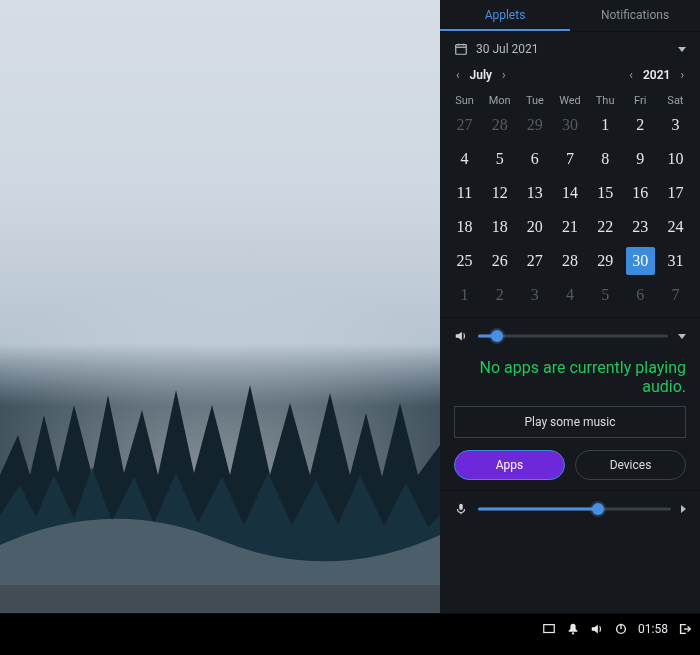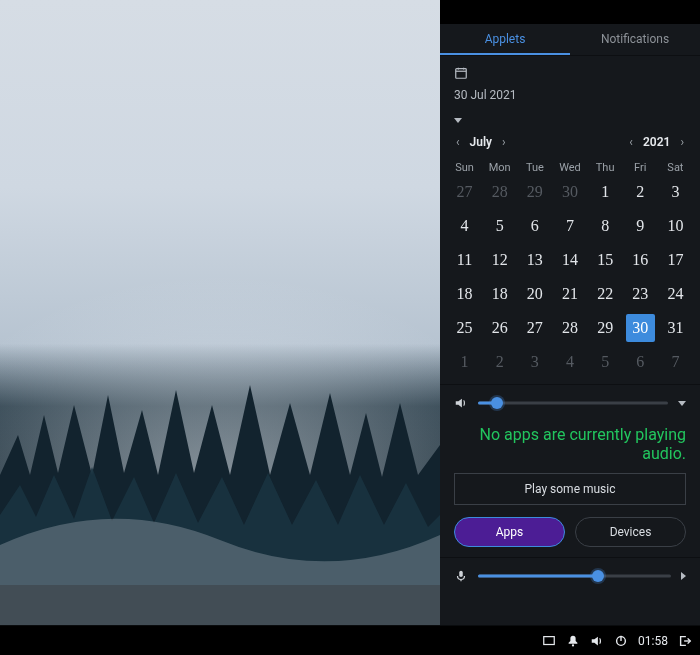--- a/index.html
+++ b/index.html
@@ -15,32 +15,31 @@
       
       linear-gradient(180deg, #d6dde5 0%, #cfd8e2 30%, #b7c4d1 55%, #94a8b8 75%, #4a6074 100%);
   }
   .trees {
     position: absolute; left: 0; right: 0; bottom: 0; height: 340px; pointer-events: none;
   }
   .trees svg { width: 100%; height: 100%; display: block; }
   .panel {
     position: absolute; left: 440px; top: 0; width: 260px; height: 625px;
     background: #15181c; color: #cfd3d8; font-size: 12px;
-    display: flex; flex-direction: column; margin-top: 24px;
+    display: flex; flex-direction: column;
   }
   .tabs { display: flex; height: 32px; border-bottom: 1px solid #0d0f12; }
   .tab {
     flex: 1; display: flex; align-items: center; justify-content: center;
     font-size: 12px; color: #8c9197; cursor: pointer; border-bottom: 2px solid transparent;
   }
   .tab.active { color: #4a90e2; border-bottom-color: #4a90e2; }
   .date-row {
-    display: flex; gap: 8px; padding: 10px 14px 6px 14px;
+    display: flex; align-items: center; gap: 8px; padding: 10px 14px 6px 14px;
     color: #b6bbc2;
-    flex-direction: column;
   }
   .date-row .spacer { flex: 1; }
   .ico { width: 14px; height: 14px; display: inline-block; }
   .cal { padding: 0 10px 8px 10px; border-bottom: 1px solid #0d0f12; }
   .cal-head { display: flex; align-items: center; justify-content: space-between; padding: 4px 2px 6px 2px; }
   .cal-left, .cal-right { display: flex; align-items: center; gap: 6px; }
   .cal-head .nav { color: #9aa0a7; padding: 2px 4px; cursor: pointer; }
   .cal-head .label { font-weight: 600; color: #e6e9ed; font-size: 12px; }
   .cal-grid { display: grid; grid-template-columns: repeat(7, 1fr); text-align: center; gap: 6px; }
   .cal-dow { font-size: 11px; color: #9aa0a7; padding: 4px 0; }
@@ -54,25 +53,25 @@
   .fill { position: absolute; left: 0; top: 50%; height: 3px; background: #4a90e2; border-radius: 2px; transform: translateY(-50%); }
   .thumb { position: absolute; top: 50%; width: 12px; height: 12px; background: #4a90e2; border-radius: 50%; transform: translate(-50%, -50%); box-shadow: 0 0 0 2px rgba(74,144,226,0.25); }
   .audio-msg { text-align: right; color: #22c55e; font-size: 16px; padding: 14px 0 10px; }
   .btn {
     display: inline-flex; align-items: center; justify-content: center;
     border-radius: 18px; font-size: 12px; cursor: pointer;
     border: 1px solid #3a3f46; color: #d9dde2; background: transparent; height: 30px;
   }
   .btn.wide { width: 100%; height: 32px; border-radius: 0; }
   .btn.pill { flex: 1; }
-  .btn.primary { background: #4c1d95; color: #fff; border-color: #3d8bdd; text-align: right; }
+  .btn.primary { background: #6d28d9; color: #fff; border-color: #3d8bdd; text-align: right; }
   .pill-row { display: flex; gap: 10px; margin-top: 12px; }
   
   .taskbar {
-    position: absolute; left: 0; right: 0; bottom: 0; height: 30px;
+    position: absolute; left: 0; right: 0; bottom: 12px; height: 30px;
     background: #000; display: flex; align-items: center; justify-content: flex-end;
     padding: 0 8px; gap: 10px; color: #e6e9ed; font-size: 12px;
     border-top: 1px solid #0a0c0e;
   }
   .tb-ico { width: 14px; height: 14px; display: inline-flex; align-items: center; justify-content: center; cursor: pointer; }
   .tb-ico svg { width: 14px; height: 14px; }
   .tri { width:0; height:0; border-left:4px solid transparent; border-right:4px solid transparent; border-top:5px solid #b6bbc2; display:inline-block; }
   .tri.right { border-top:4px solid transparent; border-bottom:4px solid transparent; border-left:5px solid #b6bbc2; border-right:none; }
   .chev { font-size: 12px; color: #9aa0a7; user-select: none; }
 </style>

